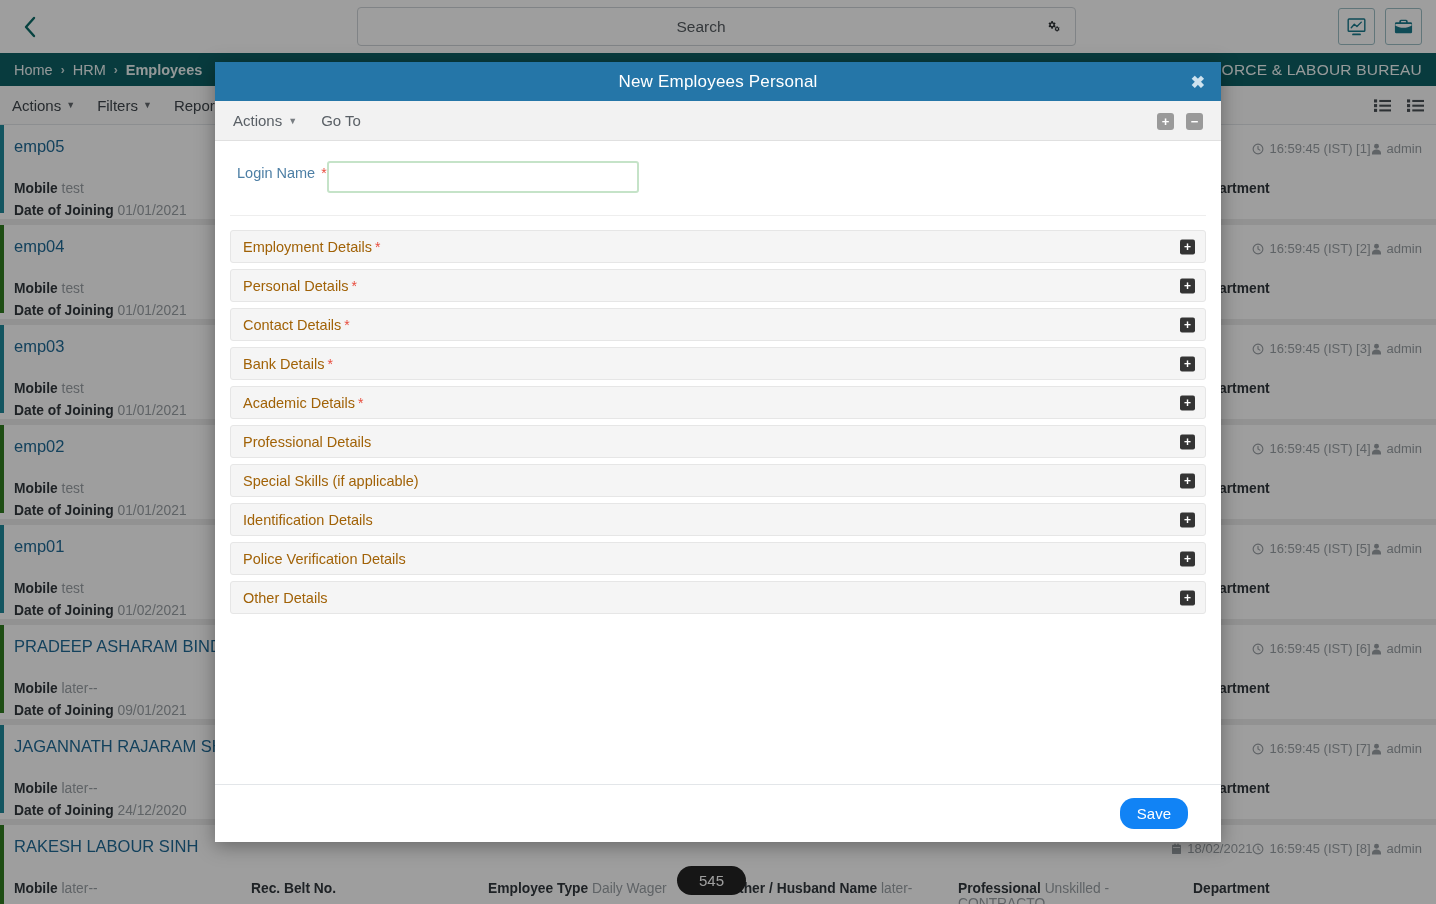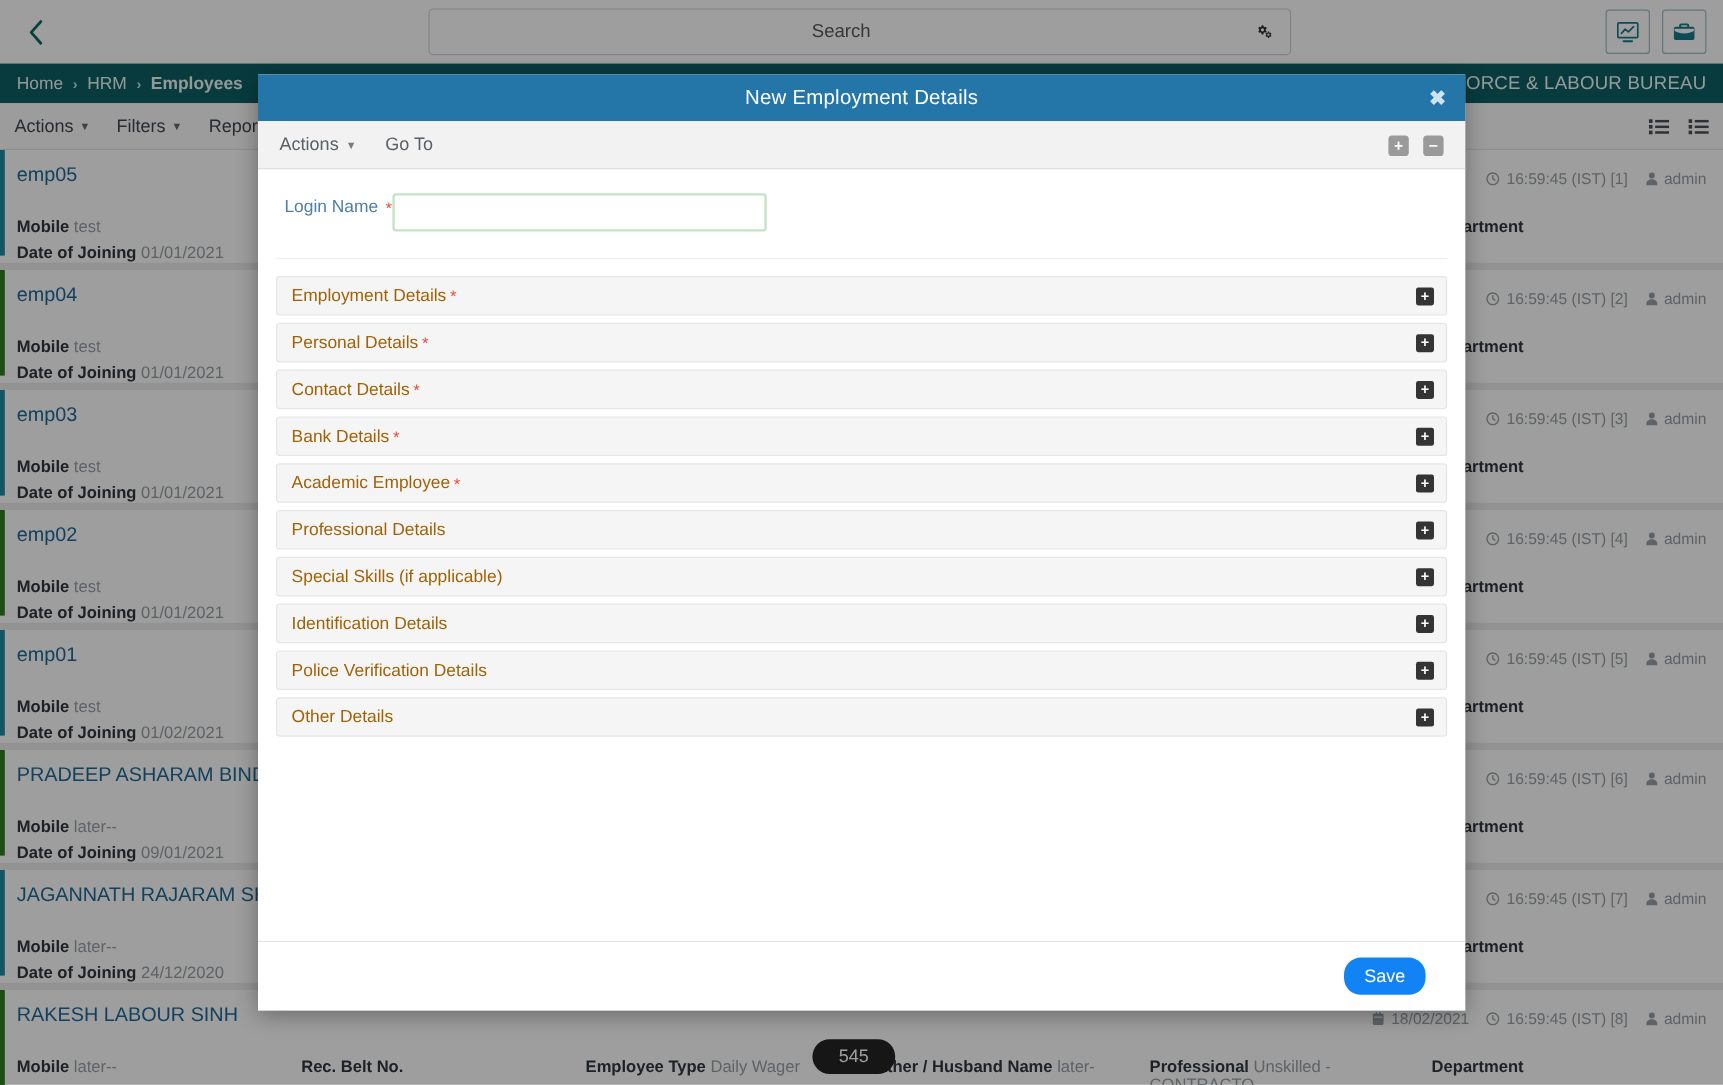--- a/index.html
+++ b/index.html
@@ -83,21 +83,21 @@
   .rec::before {
     content: ""; position: absolute; left: 0; top: 0; bottom: 6px; width: 4px;
   }
   .rec.teal::before { background: #1f8a9b; }
   .rec.green::before { background: #2f7d1f; }
   .rec-title {
     font-size: 16.5px; color: #1f6a96; font-weight: 500; line-height: 1.2;
   }
   .rec-meta {
     position: absolute; right: 14px; top: 16px;
-    display: flex; align-items: center; gap: 14px;
+    display: flex; align-items: center; 
     font-size: 13px; color: #9aa0a5;
   }
   .rec-meta span { display: flex; align-items: center; gap: 5px; }
   .rec-fields {
     position: absolute; left: 14px; right: 14px; top: 56px;
     display: flex; font-size: 13.8px; color: #9aa0a5;
   }
   .fld { flex: 0 0 auto; }
   .fld b { color: #31373d; font-weight: bold; }
   .fld-mobile { width: 237px; }
@@ -536,21 +536,21 @@
   </div>
 
   <div class="count-badge">545</div>
 </div>
 
 <div class="overlay"></div>
 
 <div class="modal">
 
   <div class="modal-header">
-    <span class="modal-title">New Employment Details</span>
+    <span class="modal-title">New Employees Personal</span>
     <span class="modal-close">✖</span>
   </div>
 
   <div class="modal-toolbar">
     <span class="mt-item">
       <span>Actions</span>
       <span class="caret">▼</span>
     </span>
     <span class="mt-item">
       <span>Go To</span>
@@ -594,21 +594,21 @@
         <span class="acc-plus">+</span>
       </div>
 
       <div class="acc-row">
         <span class="acc-label">Bank Details</span>
         <span class="req" style="margin-left:3px">*</span>
         <span class="acc-plus">+</span>
       </div>
 
       <div class="acc-row">
-        <span class="acc-label">Academic Employee</span>
+        <span class="acc-label">Academic Details</span>
         <span class="req" style="margin-left:3px">*</span>
         <span class="acc-plus">+</span>
       </div>
 
       <div class="acc-row">
         <span class="acc-label">Professional Details</span>
         <span class="acc-plus">+</span>
       </div>
 
       <div class="acc-row">

